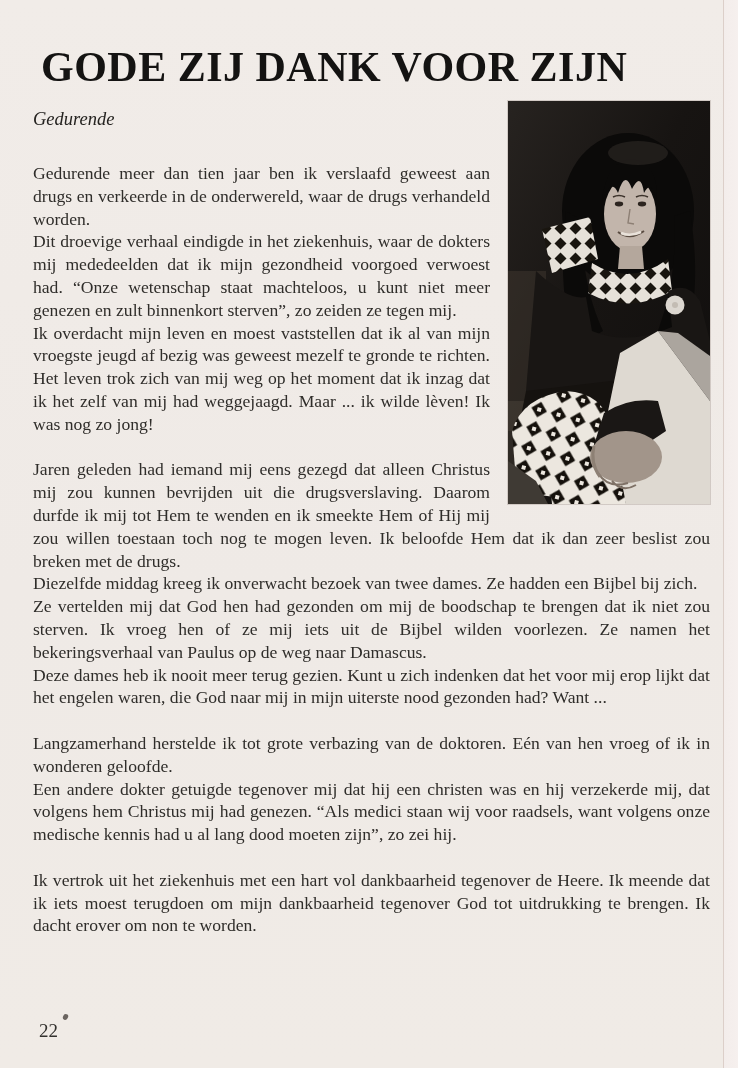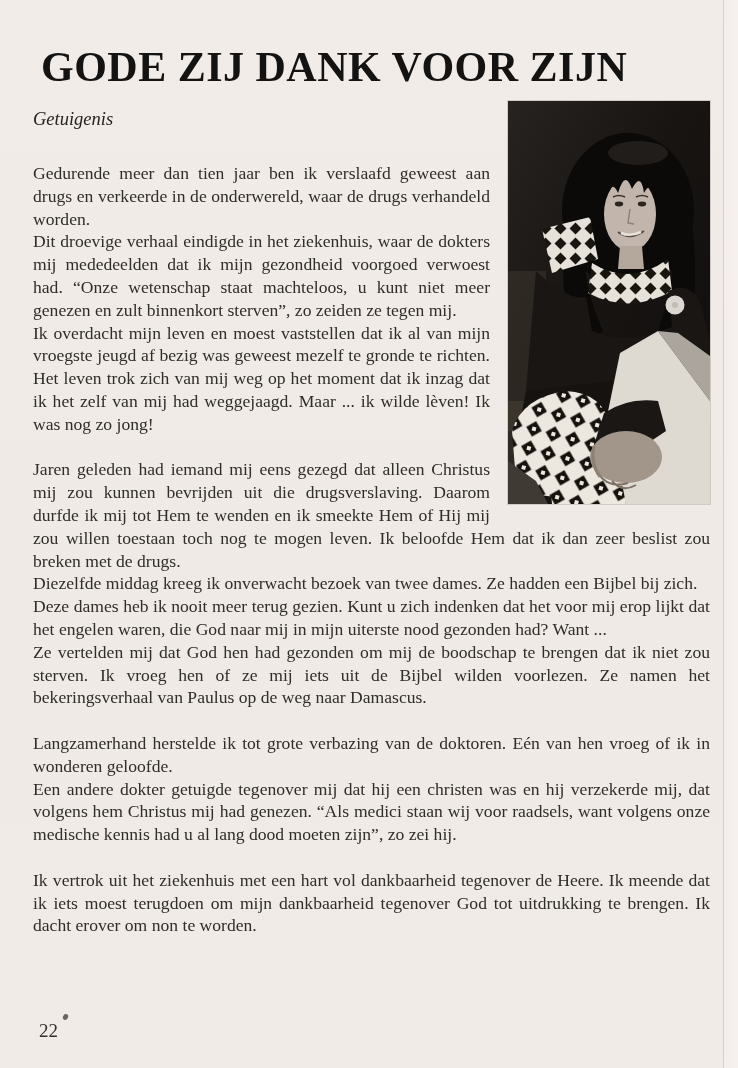--- a/index.html
+++ b/index.html
@@ -151,30 +151,30 @@
         <ellipse cx="118" cy="356" rx="36" ry="26" fill="#a2958a"></ellipse>
         <path d="M90 372 Q100 388 120 382 M104 380 Q114 392 128 384" stroke="#7e7166" stroke-width="2" fill="none"></path>
         <path d="M86 345 Q82 362 92 376" stroke="#8d8074" stroke-width="3" fill="none"></path>
 
         <polygon points="0,360 28,380 40,403 0,403" fill="#3f3a34"></polygon>
 
         <ellipse cx="130" cy="52" rx="30" ry="12" fill="#2e2a26" opacity="0.6"></ellipse>
       </svg>
     </div>
 
-    <p class="subtitle">Getuigenis</p>
+    <p class="subtitle">Gedurende</p>
 
     <div class="body-text">
       <p>Gedurende meer dan tien jaar ben ik verslaafd geweest aan drugs en verkeerde in de onderwereld, waar de drugs verhandeld worden.</p>
       <p>Dit droevige verhaal eindigde in het ziekenhuis, waar de dokters mij mededeelden dat ik mijn gezondheid voorgoed verwoest had. “Onze wetenschap staat machteloos, u kunt niet meer genezen en zult binnenkort sterven”, zo zeiden ze tegen mij.</p>
       <p>Ik overdacht mijn leven en moest vaststellen dat ik al van mijn vroegste jeugd af bezig was geweest mezelf te gronde te richten. Het leven trok zich van mij weg op het moment dat ik inzag dat ik het zelf van mij had weggejaagd. Maar ... ik wilde lèven! Ik was nog zo jong!</p>
       <p class="gap">Jaren geleden had iemand mij eens gezegd dat alleen Christus mij zou kunnen bevrijden uit die drugsverslaving. Daarom durfde ik mij tot Hem te wenden en ik smeekte Hem of Hij mij zou willen toestaan toch nog te mogen leven. Ik beloofde Hem dat ik dan zeer beslist zou breken met de drugs.</p>
       <p>Diezelfde middag kreeg ik onverwacht bezoek van twee dames. Ze hadden een Bijbel bij zich.</p>
+      <p>Ze vertelden mij dat God hen had gezonden om mij de boodschap te brengen dat ik niet zou sterven. Ik vroeg hen of ze mij iets uit de Bijbel wilden voorlezen. Ze namen het bekeringsverhaal van Paulus op de weg naar Damascus.</p>
       <p>Deze dames heb ik nooit meer terug gezien. Kunt u zich indenken dat het voor mij erop lijkt dat het engelen waren, die God naar mij in mijn uiterste nood gezonden had? Want ...</p>
-      <p>Ze vertelden mij dat God hen had gezonden om mij de boodschap te brengen dat ik niet zou sterven. Ik vroeg hen of ze mij iets uit de Bijbel wilden voorlezen. Ze namen het bekeringsverhaal van Paulus op de weg naar Damascus.</p>
       <p class="gap">Langzamerhand herstelde ik tot grote verbazing van de doktoren. Eén van hen vroeg of ik in wonderen geloofde.</p>
       <p>Een andere dokter getuigde tegenover mij dat hij een christen was en hij verzekerde mij, dat volgens hem Christus mij had genezen. “Als medici staan wij voor raadsels, want volgens onze medische kennis had u al lang dood moeten zijn”, zo zei hij.</p>
       <p class="gap">Ik vertrok uit het ziekenhuis met een hart vol dankbaarheid tegenover de Heere. Ik meende dat ik iets moest terugdoen om mijn dankbaarheid tegenover God tot uitdrukking te brengen. Ik dacht erover om non te worden.</p>
     </div>
   </div>
 
   <div class="ink-speck"></div>
   <div class="page-number">22</div>
 </div>
 

